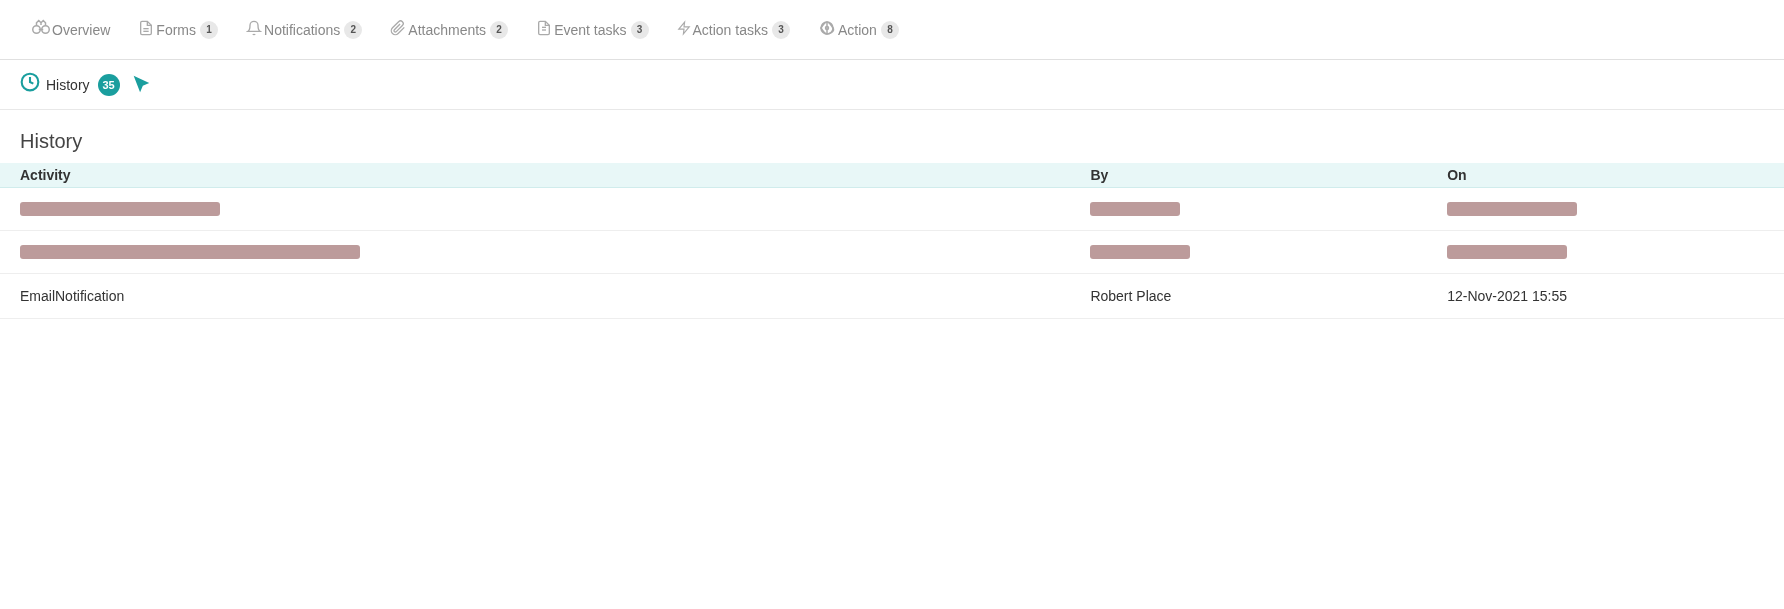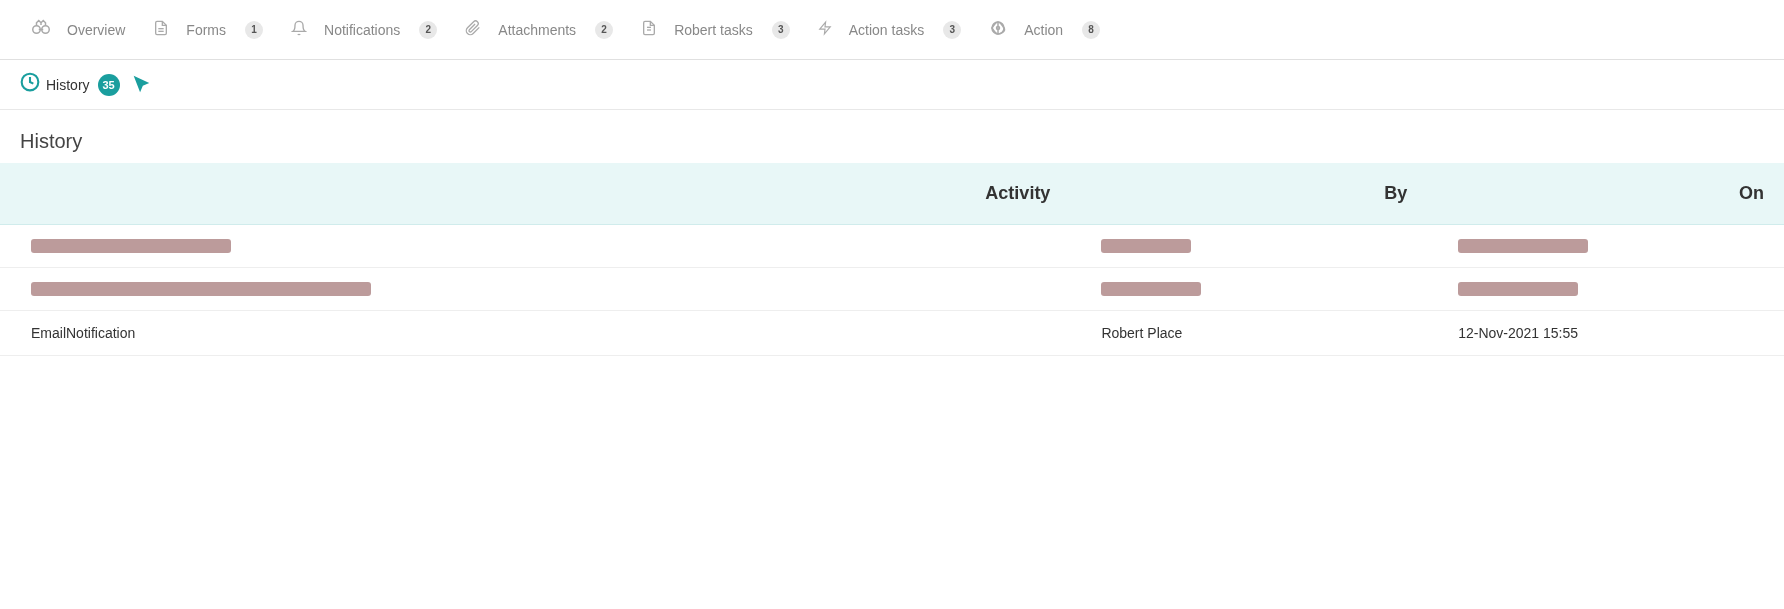--- a/index.html
+++ b/index.html
@@ -17,21 +17,21 @@
       padding: 0 20px;
       height: 60px;
       gap: 4px;
       flex-wrap: nowrap;
       overflow-x: auto;
     }
 
     .nav-item {
       display: flex;
       align-items: center;
-      gap: 17px;
+      gap: 2px;
       padding: 8px 12px;
       cursor: pointer;
       color: #888;
       font-size: 14px;
       white-space: nowrap;
       position: relative;
       border-radius: 4px;
     }
 
     .nav-icon {
@@ -116,30 +116,30 @@
     .history-table {
       width: 100%;
       border-collapse: collapse;
     }
 
     .history-table thead tr {
       background: #e8f7f7;
     }
 
     .history-table th {
-      padding: 20px 20px;
-      text-align: right;
+      padding: 4px 20px;
+      text-align: left;
       font-weight: 600;
-      font-size: 18px;
+      font-size: 14px;
       color: #333;
       border-bottom: 1px solid #d0ecec;
     }
 
     .history-table td {
-      padding: 14px 31px;
+      padding: 14px 20px;
       border-bottom: 1px solid #eee;
       vertical-align: middle;
     }
 
     .col-activity { width: 60%; }
     .col-by { width: 20%; }
     .col-on { width: 20%; }
 
     .redacted-bar {
       height: 14px;
@@ -201,21 +201,21 @@
 
   <div class="nav-item">
     <span class="nav-icon">
       <svg width="16" height="18" viewBox="0 0 24 24" fill="none" stroke="#aaa" stroke-width="2">
         <path d="M14 2H6a2 2 0 00-2 2v16a2 2 0 002 2h12a2 2 0 002-2V8z"></path>
         <polyline points="14 2 14 8 20 8"></polyline>
         <line x1="9" y1="15" x2="15" y2="15"></line>
         <line x1="9" y1="11" x2="15" y2="11"></line>
       </svg>
     </span>
-    <span>Robert tasks</span>
+    <span>Event tasks</span>
     <span class="nav-badge">3</span>
   </div>
 
   <div class="nav-item">
     <span class="nav-icon">
       <svg width="14" height="18" viewBox="0 0 24 24" fill="none" stroke="#aaa" stroke-width="2">
         <polygon points="13 2 3 14 12 14 11 22 21 10 12 10 13 2"></polygon>
       </svg>
     </span>
     <span>Action tasks</span>

